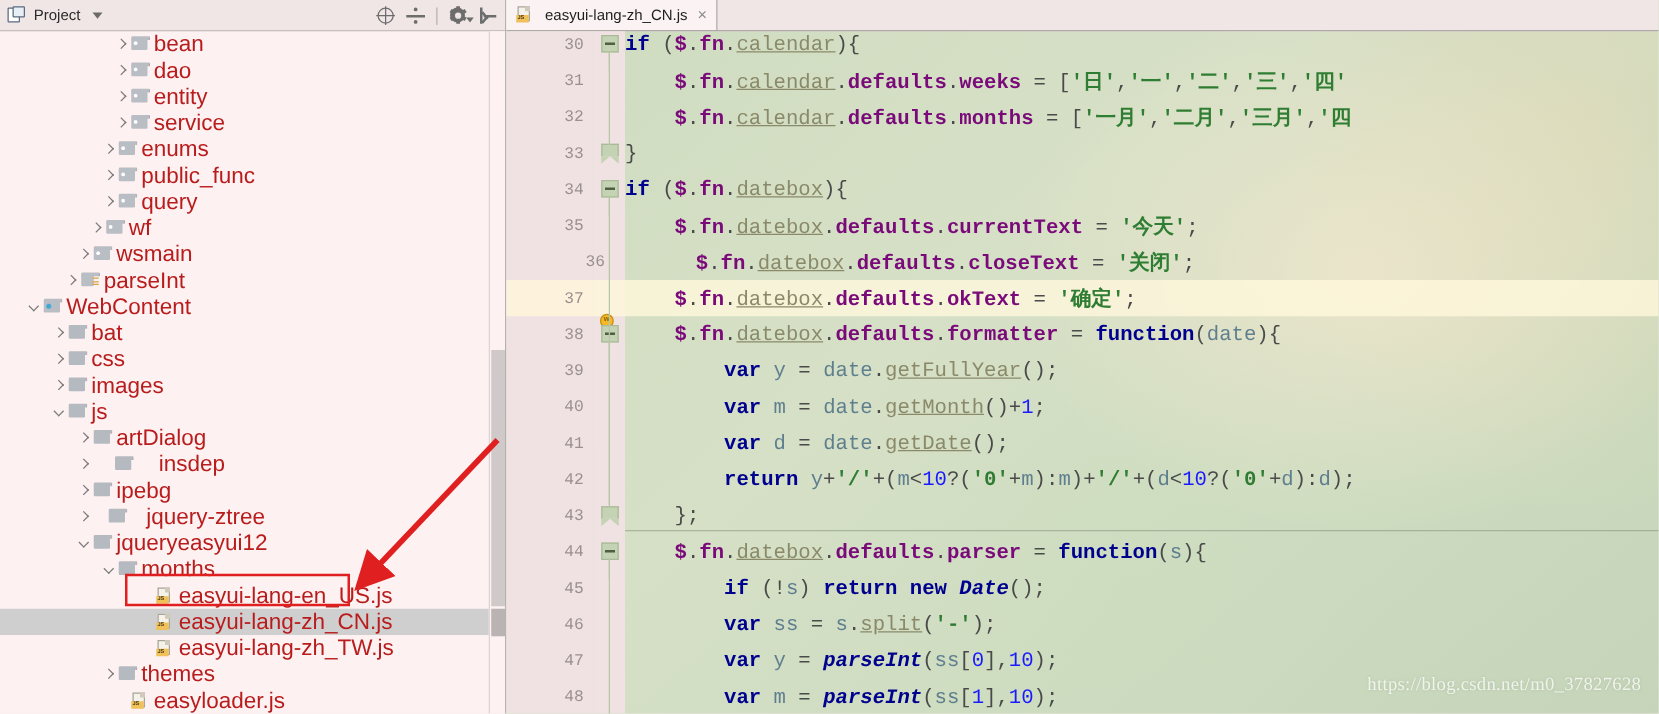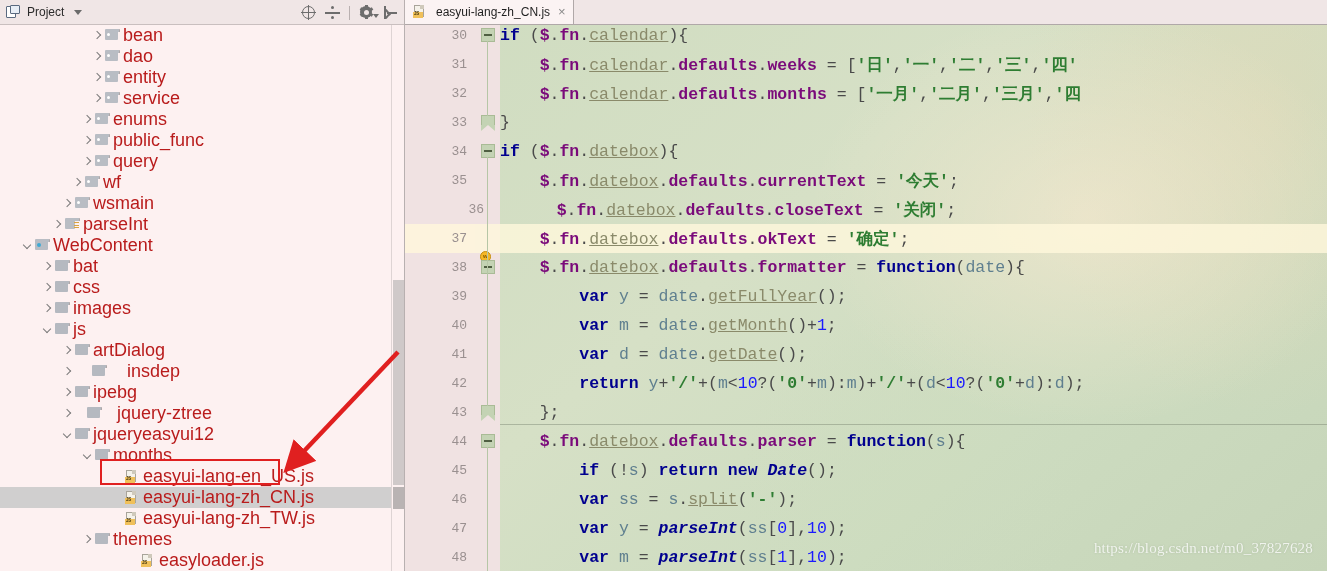--- a/index.html
+++ b/index.html
@@ -593,21 +593,21 @@
         <div class="trow" style="top: 504px; position: absolute; left: 0px; right: 0px; padding-left: 80px;">
           <span class="twig">
             <i class="arrow-r"></i>
           </span>
           <span class="fico fold">
             <span class="tab"></span>
             <span class="body"></span>
           </span>
           <span class="tlabel">themes</span>
         </div>
-        <div class="trow" style="top: 525px; position: absolute; left: 0px; right: 0px; padding-left: 90px; margin-left: 36px;">
+        <div class="trow" style="top: 525px; position: absolute; left: 0px; right: 0px; padding-left: 90px;">
           <span class="twig"></span>
           <span class="fico js">
             <span class="pg"></span>
             <span class="fold2"></span>
             <span class="badge"></span>
           </span>
           <span class="tlabel">easyloader.js</span>
         </div>
       </div>
 

